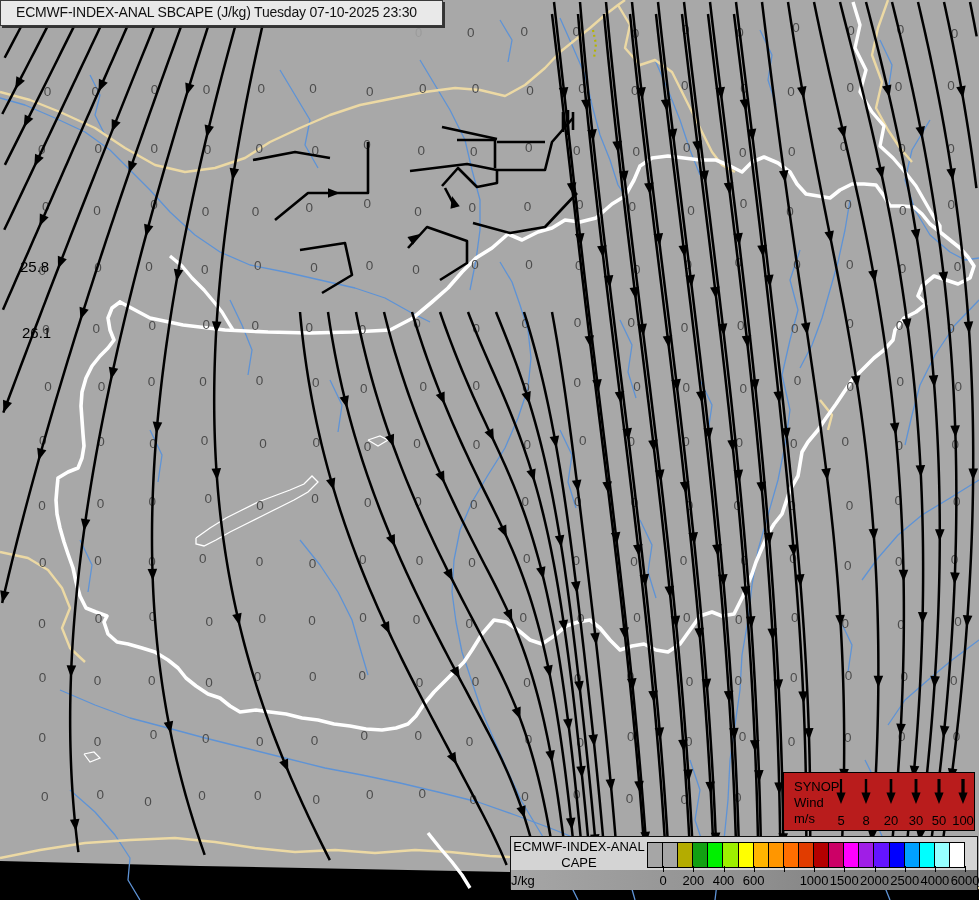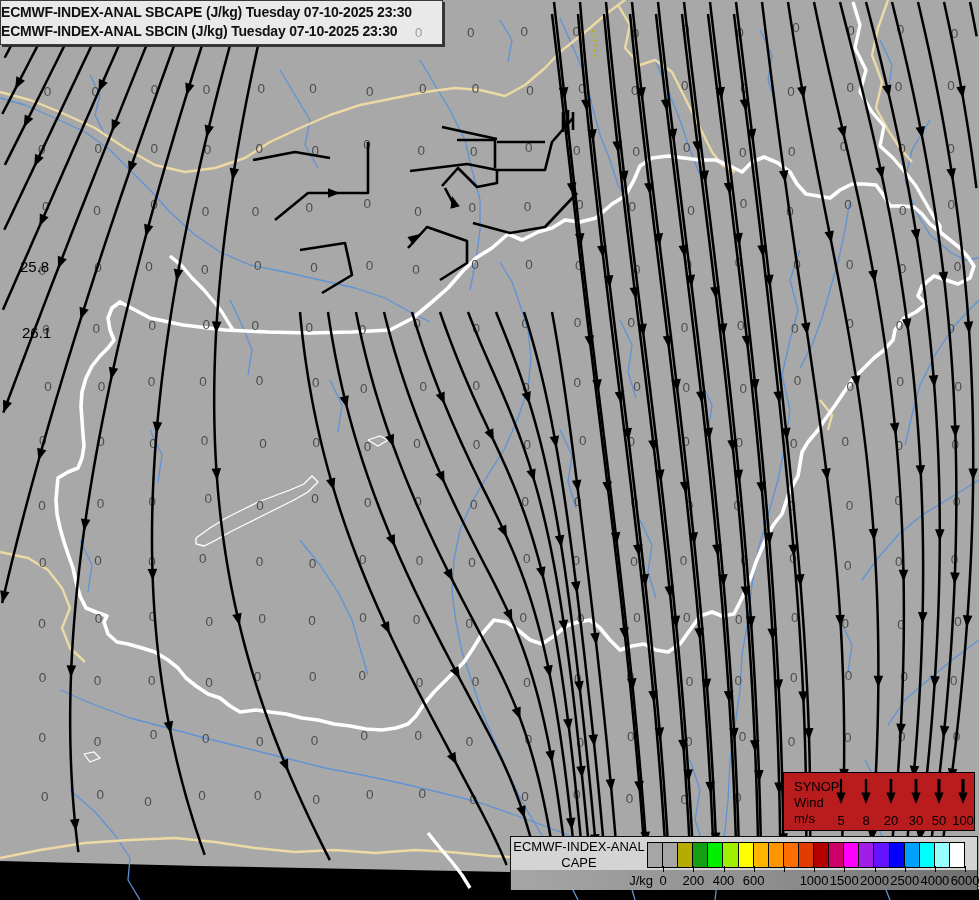--- a/index.html
+++ b/index.html
@@ -2,37 +2,37 @@
 <html><head>
 <meta charset="utf-8">
 <style>
   html,body{margin:0;padding:0;background:#000;}
   #stage{position:relative;width:979px;height:900px;overflow:hidden;
          font-family:"Liberation Sans",sans-serif;background:#a8a8a8;}
   #map-svg{position:absolute;left:0;top:0;}
   
   #title-box{position:absolute;left:0;top:0;width:443px;box-sizing:border-box;
     background:#e9e9e9;border:1px solid #3a3a3a;box-shadow:2px 2px 0 rgba(45,45,45,.95);
-    padding:2px 5px 3px 0;z-index:30;font-weight:bold;}
+    padding:2px 5px 3px 15px;z-index:30;}
   #title-box .tline{font-size:14px;line-height:19px;color:#111;white-space:nowrap;letter-spacing:-0.2px;}
   #overlay-zero{position:absolute;z-index:31;font-size:13px;color:#9b9b9b;}
   
   #wind-legend{position:absolute;left:783px;top:772px;width:192px;height:59px;box-sizing:border-box;
     background:#b91c1c;border:1.5px solid #000;z-index:30;}
   #wind-legend .wl-label{position:absolute;left:10px;color:#000;font-size:13px;}
   #wind-legend svg{position:absolute;left:0;top:0;}
   .wl-num{position:absolute;transform:translateX(-50%);font-size:13px;color:#000;top:40px;}
   
   #cape-legend{position:absolute;left:510px;top:836px;width:468px;height:53px;box-sizing:border-box;
     border:1px solid #111;z-index:30;background:#d4d4d4;}
   #cape-lower{position:absolute;left:0;top:33px;width:100%;height:20px;
     background:linear-gradient(90deg,#a6a6a6 0%,#8e8e8e 55%,#6f6f6f 100%);}
   #cape-title{position:absolute;left:2px;top:3px;width:132px;text-align:center;font-size:13px;color:#000;line-height:14px;}
   #cape-sub{position:absolute;left:2px;top:18px;width:132px;text-align:center;font-size:13px;color:#000;}
-  #cape-unit{position:absolute;left:10px;top:36px;width:132px;text-align:right;font-size:13px;color:#000;}
+  #cape-unit{position:absolute;left:0;top:36px;width:132px;text-align:left;font-size:13px;color:#000;}
   #swatch-row{position:absolute;left:136px;top:5px;height:24px;display:flex;border:1px solid #000;}
   .swatch{width:14.1px;height:100%;border-right:1px solid #000;}
   .swatch:last-child{border-right:none;}
   .cape-tick{position:absolute;top:29px;width:1px;height:6px;background:#000;}
   .cape-ticklabel{position:absolute;top:36px;transform:translateX(-50%);font-size:13px;color:#000;white-space:nowrap;}
 </style>
 </head>
 <body>
 
 <div id="stage">
@@ -587,21 +587,20 @@
         <polygon points="594.378904726026,746.629103827192 588.3679793176157,735.1875665294979 597.9168810148972,734.1983868816822" fill="#000000"></polygon>
         <polyline fill="none" stroke="#000000" stroke-width="2.5" points="552,312 553.2472509563394,318.8879870101439 554.4674531927204,325.7808170894604 555.6614984141296,332.67822645887077 556.8303131222766,339.57995611005384 557.9748505195513,346.48575325059016 559.0960833983158,353.39537240301655 560.1949979608684,360.30857620329687 561.2725885091713,367.22513594136086 562.32985293998,374.14483188289955 563.3677889798226,381.06745340781305 564.3873910948852,387.99279899680425 565.3896480128363,394.92067609375243 566.3755407966246,401.8509008678037 567.3460414139889,408.78329789565026 568.3021117506036,415.71769978128145 569.2447030192208,422.65394672760095 570.1747555217343,429.59188607171234 571.0931987256349,436.5313717933785 572.0009516207886,443.472264004135 572.8989233267687,450.4144284227626 573.7880139250889,457.3577358412757 574.6691154945734,464.3020615842296 575.5431133317815,471.2472849629666 576.4108873418519,478.1932887253789 577.2733135883781,485.1399585008399 578.1312659939764,492.0871822391204 578.9856181860881,499.0348496413378 579.8372454852849,505.9828515802597 580.6870270359617,512.9310795065824 581.5354877849821,519.8794688420594 582.3824347449729,526.8280428574213 583.2276554430262,533.776827065582 584.0709381564154,540.7258467277572 584.9120720054506,547.6751268234224 585.7508470455392,554.6246920207656 586.5870543583669,561.5745666476904 587.4204861421119,568.5247746634151 588.2509358006099,575.4753396307182 589.0781980313865,582.4262846888761 589.9020689124783,589.3776325273379 590.7223459879624,596.3294053601796 591.5388283521195,603.281624901378 592.3513167321554,610.2343123409446 593.1596135694097,617.1874883219539 593.9635230989807,624.1411729185016 594.7628514277012,631.0953856146236 595.5574066103997,638.0501452842059 596.3469987243838,645.0054701719113 597.1314399420895,651.9613778751492 597.9105446018375,658.917885327108 598.6841292766434,665.8750087808714 599.4520128410328,672.8327637946342 600.2140165358122,679.7911652180318 600.9699640307514,686.7502271795963 601.7196814851368,693.7099630753462 602.462997606157,700.6703855585172 603.1997437050856,707.6315065304378 603.929753751229,714.5933371325517 604.6528644236126,721.5558877395839 605.3689151603772,728.5191679538492 606.0777482058655,735.4831866006956 606.7792086553799,742.4479517250746 607.4731444975948,749.413470589229 608.1594066546131,756.3797496714826 608.8378490196551,763.346794666121 609.508328492377,770.3146104843426 610.1707050118135,777.2832012562633 610.8248415869468,784.252570333954 611.4706043249045,791.2227202954875 612.1078624567929,798.1936529499709 612.7364883611763,805.1653693435384 613.3563575852122,812.1378697662772 613.9673488634606,819.1111537600568 614.569344134383,826.0852201272337 615.1622285545525,833.0600669401981 615.7458905105995,840.0356915517339 616.3202216289159,847.0120906061554 616.8851167831494,853.98926005119 617.440474099516,860.9671951505699 617.9861949599639,867.9458904973"></polyline>
         <polygon points="578.1312659939764,492.0871822391204 571.8966798781297,480.76596605162126 581.4243010049144,479.5893456096578" fill="#000000"></polygon>
         <polygon points="596.3469987243838,645.0054701719113 590.2240466059843,633.6234906711484 599.7627778805518,632.5406214862558" fill="#000000"></polygon>
         <polygon points="611.4706043249045,791.2227202954875 605.5840510862113,779.7167005246009 615.1431138906,778.831083055402" fill="#000000"></polygon>
       </g>
     </svg>
 
   <div id="title-box">
     <div class="tline">ECMWF-INDEX-ANAL SBCAPE (J/kg) Tuesday 07-10-2025 23:30</div>
-    <div class="tline">ECMWF-INDEX-ANAL SBCIN (J/kg) Tuesday 07-10-2025 23:30</div>
   </div>
   <span id="overlay-zero" style="left: 415px; top: 25px;">0</span>
 
   <div id="wind-legend">
     <span class="wl-label" style="top:6px">SYNOP</span>
     <span class="wl-label" style="top:22px">Wind</span>
     <span class="wl-label" style="top:38px">m/s</span>
     <svg id="wind-arrows" width="189" height="56">
         <g>
           <line x1="57" y1="6" x2="57" y2="25" stroke="#000" stroke-width="2.2"></line>

